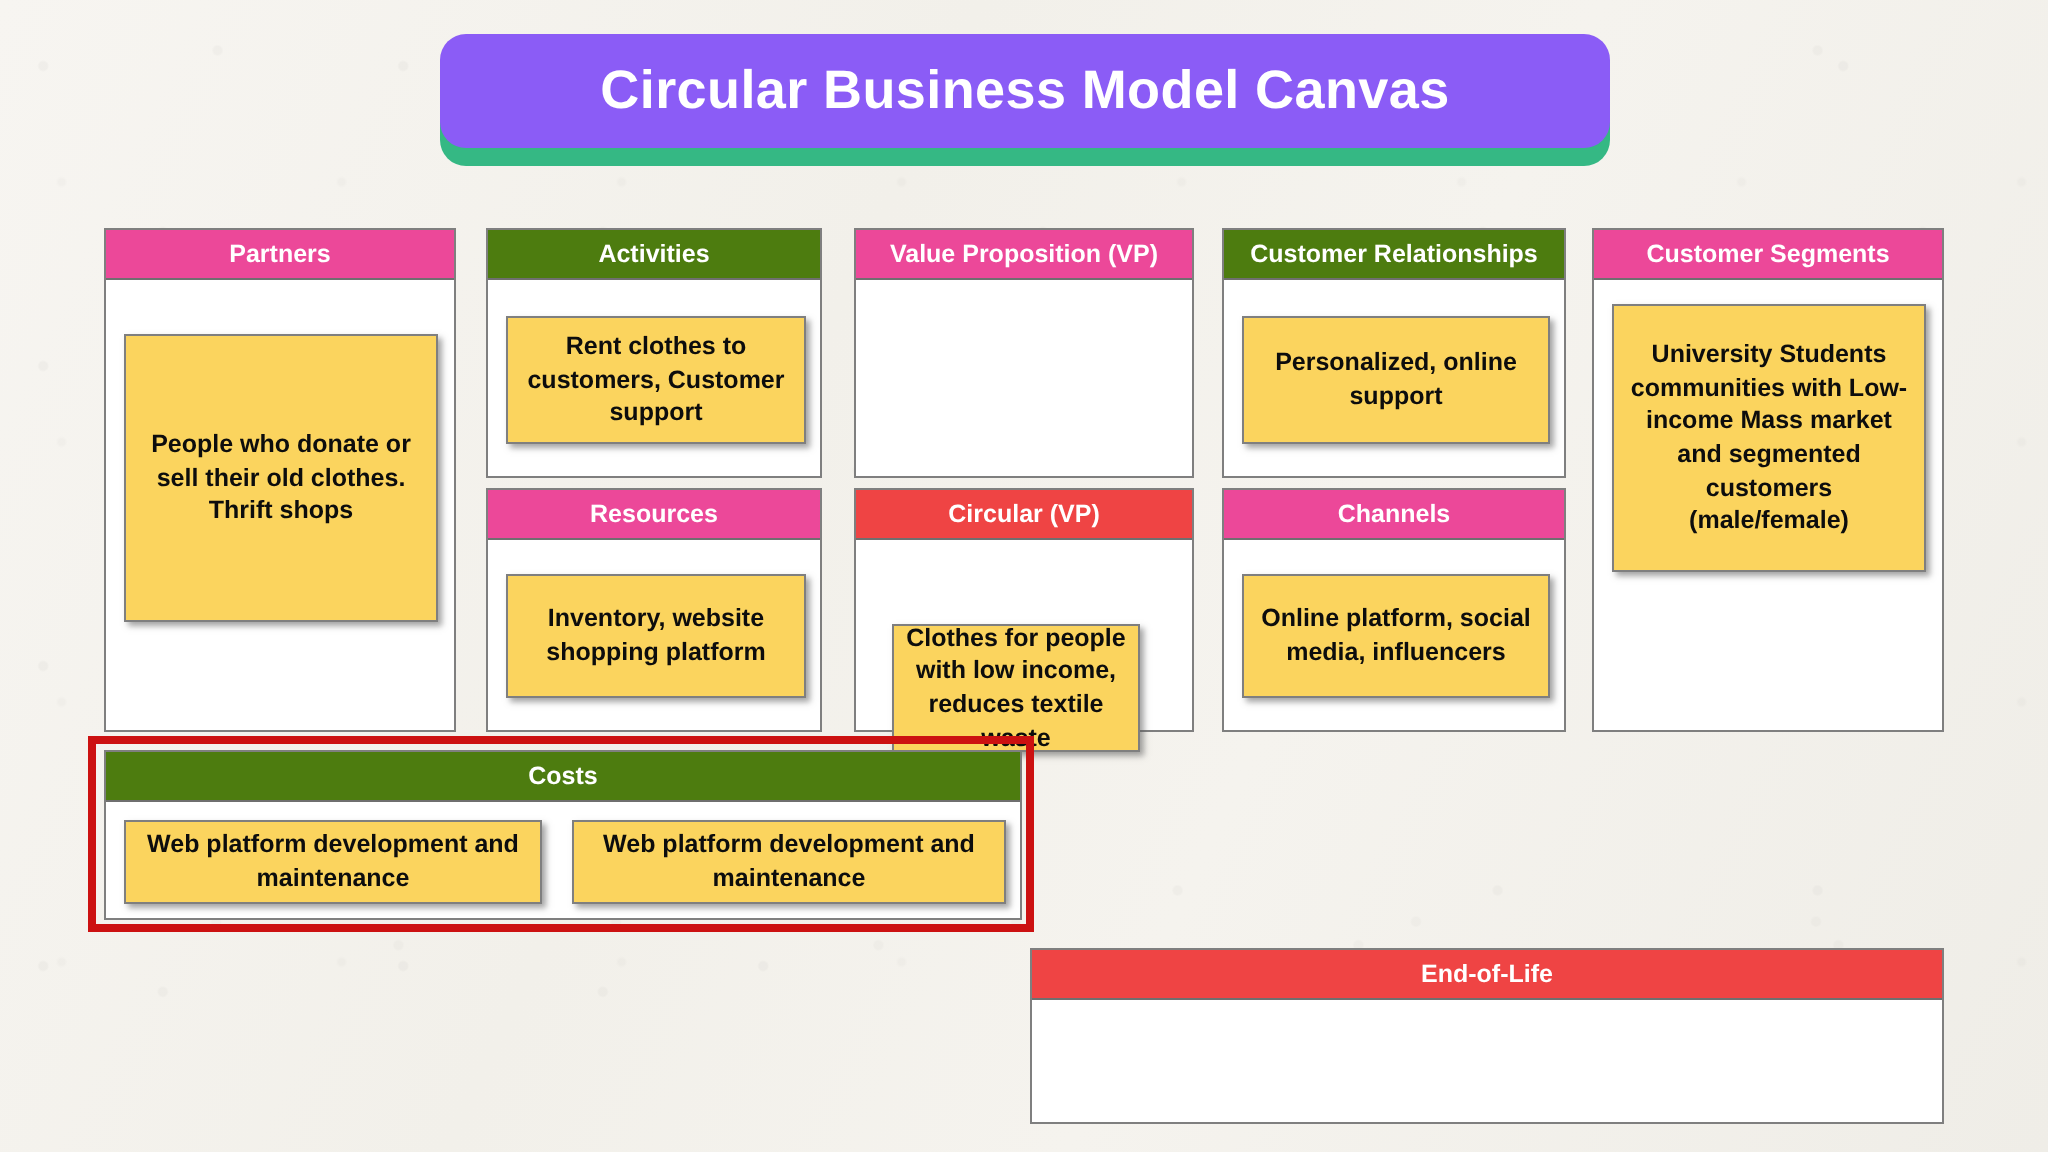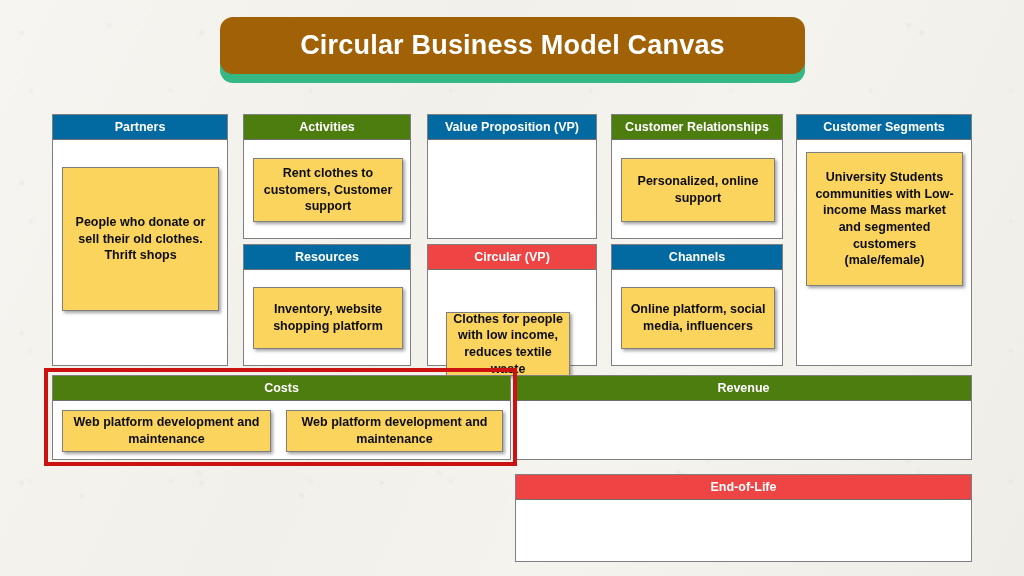--- a/index.html
+++ b/index.html
@@ -52,21 +52,21 @@
     height: 60px;
     background: #35b884;
     border-radius: 13px;
   }
   #title-plate {
     position: absolute;
     left: 0;
     top: 0;
     width: 100%;
     height: 57px;
-    background: #a16207;
+    background: #8b5cf6;
     border-radius: 13px;
     display: flex;
     align-items: center;
     justify-content: center;
   }
   #title-text {
     color: #ffffff;
     font-size: 27px;
     font-weight: bold;
     letter-spacing: 0.2px;
@@ -86,21 +86,21 @@
     height: 25px;
     display: flex;
     align-items: center;
     justify-content: center;
     color: #ffffff;
     font-size: 12.5px;
     font-weight: bold;
     white-space: nowrap;
     border-bottom: 1px solid #6f6f6f;
   }
-  .hdr.green  { background: #0369a1; text-align: center; }
+  .hdr.green  { background: #ec4899; text-align: center; }
   .hdr.cyan   { background: #4d7c0f; }
   .hdr.teal   { background: #ef4444; }
 
   .body-area {
     position: relative;
     width: 100%;
     box-sizing: border-box;
   }
 
   .note {
@@ -204,24 +204,20 @@
   <div class="block" style="left:52px; top:375px; width:459px; height:85px;">
     <div class="hdr cyan">Costs</div>
     <div class="body-area" style="height:58px;">
       <div class="note" style="left:9px; top:9px; width:209px; height:42px;">Web platform development and maintenance</div>
       <div class="note" style="left:233px; top:9px; width:217px; height:42px;">Web platform development and maintenance</div>
     </div>
   </div>
 
   <div id="costs-highlight"></div>
 
-  <div class="block" style="left:515px; top:375px; width:457px; height:85px;">
-    <div class="hdr cyan">Revenue</div>
-    <div class="body-area" style="height:58px;"></div>
-  </div>
 
 
   <div class="block" style="left:515px; top:474px; width:457px; height:88px;">
     <div class="hdr teal">End-of-Life</div>
     <div class="body-area" style="height:61px;"></div>
   </div>
 
 </div>
 
 </body></html>

